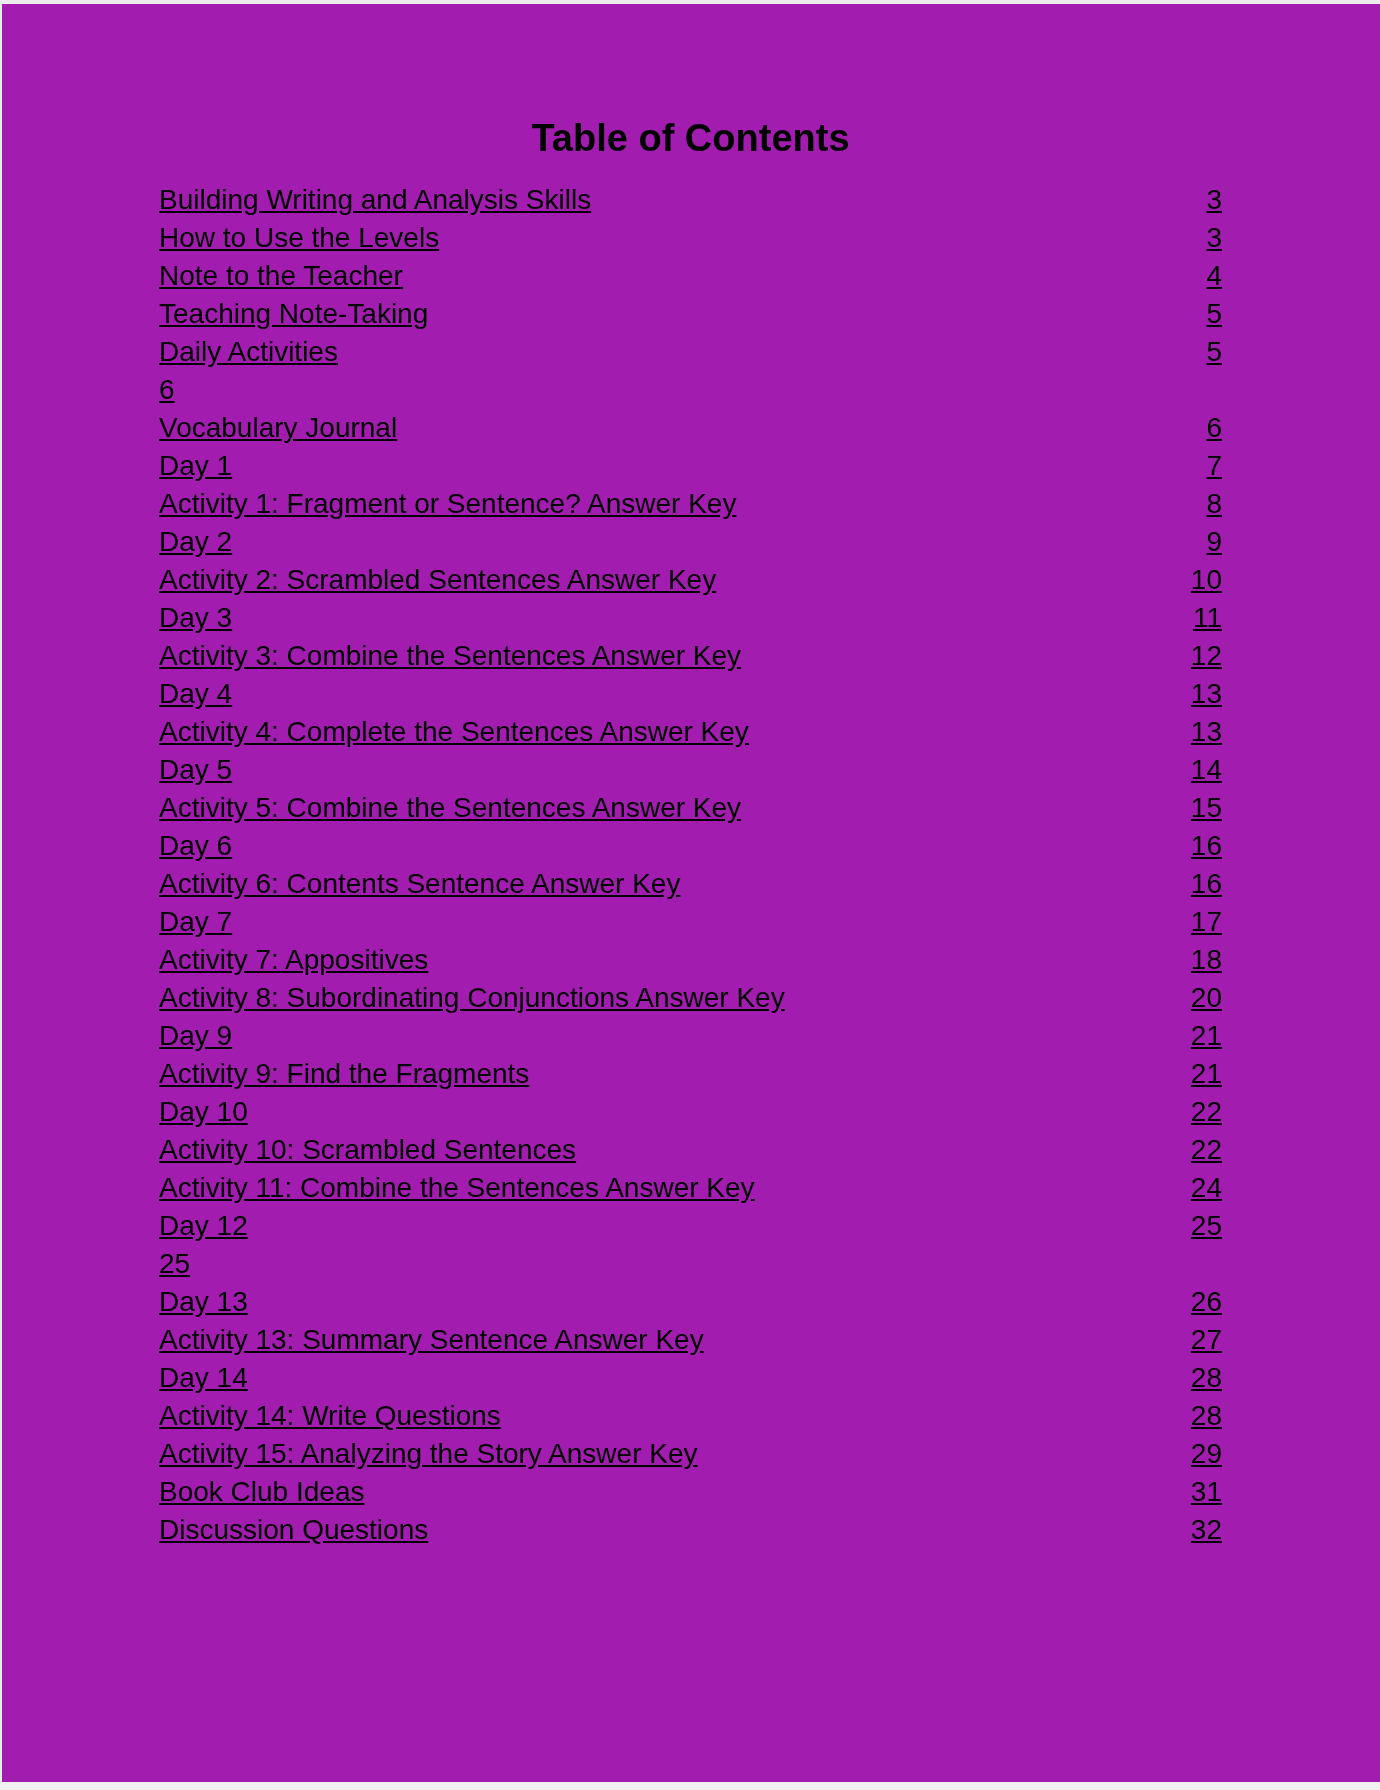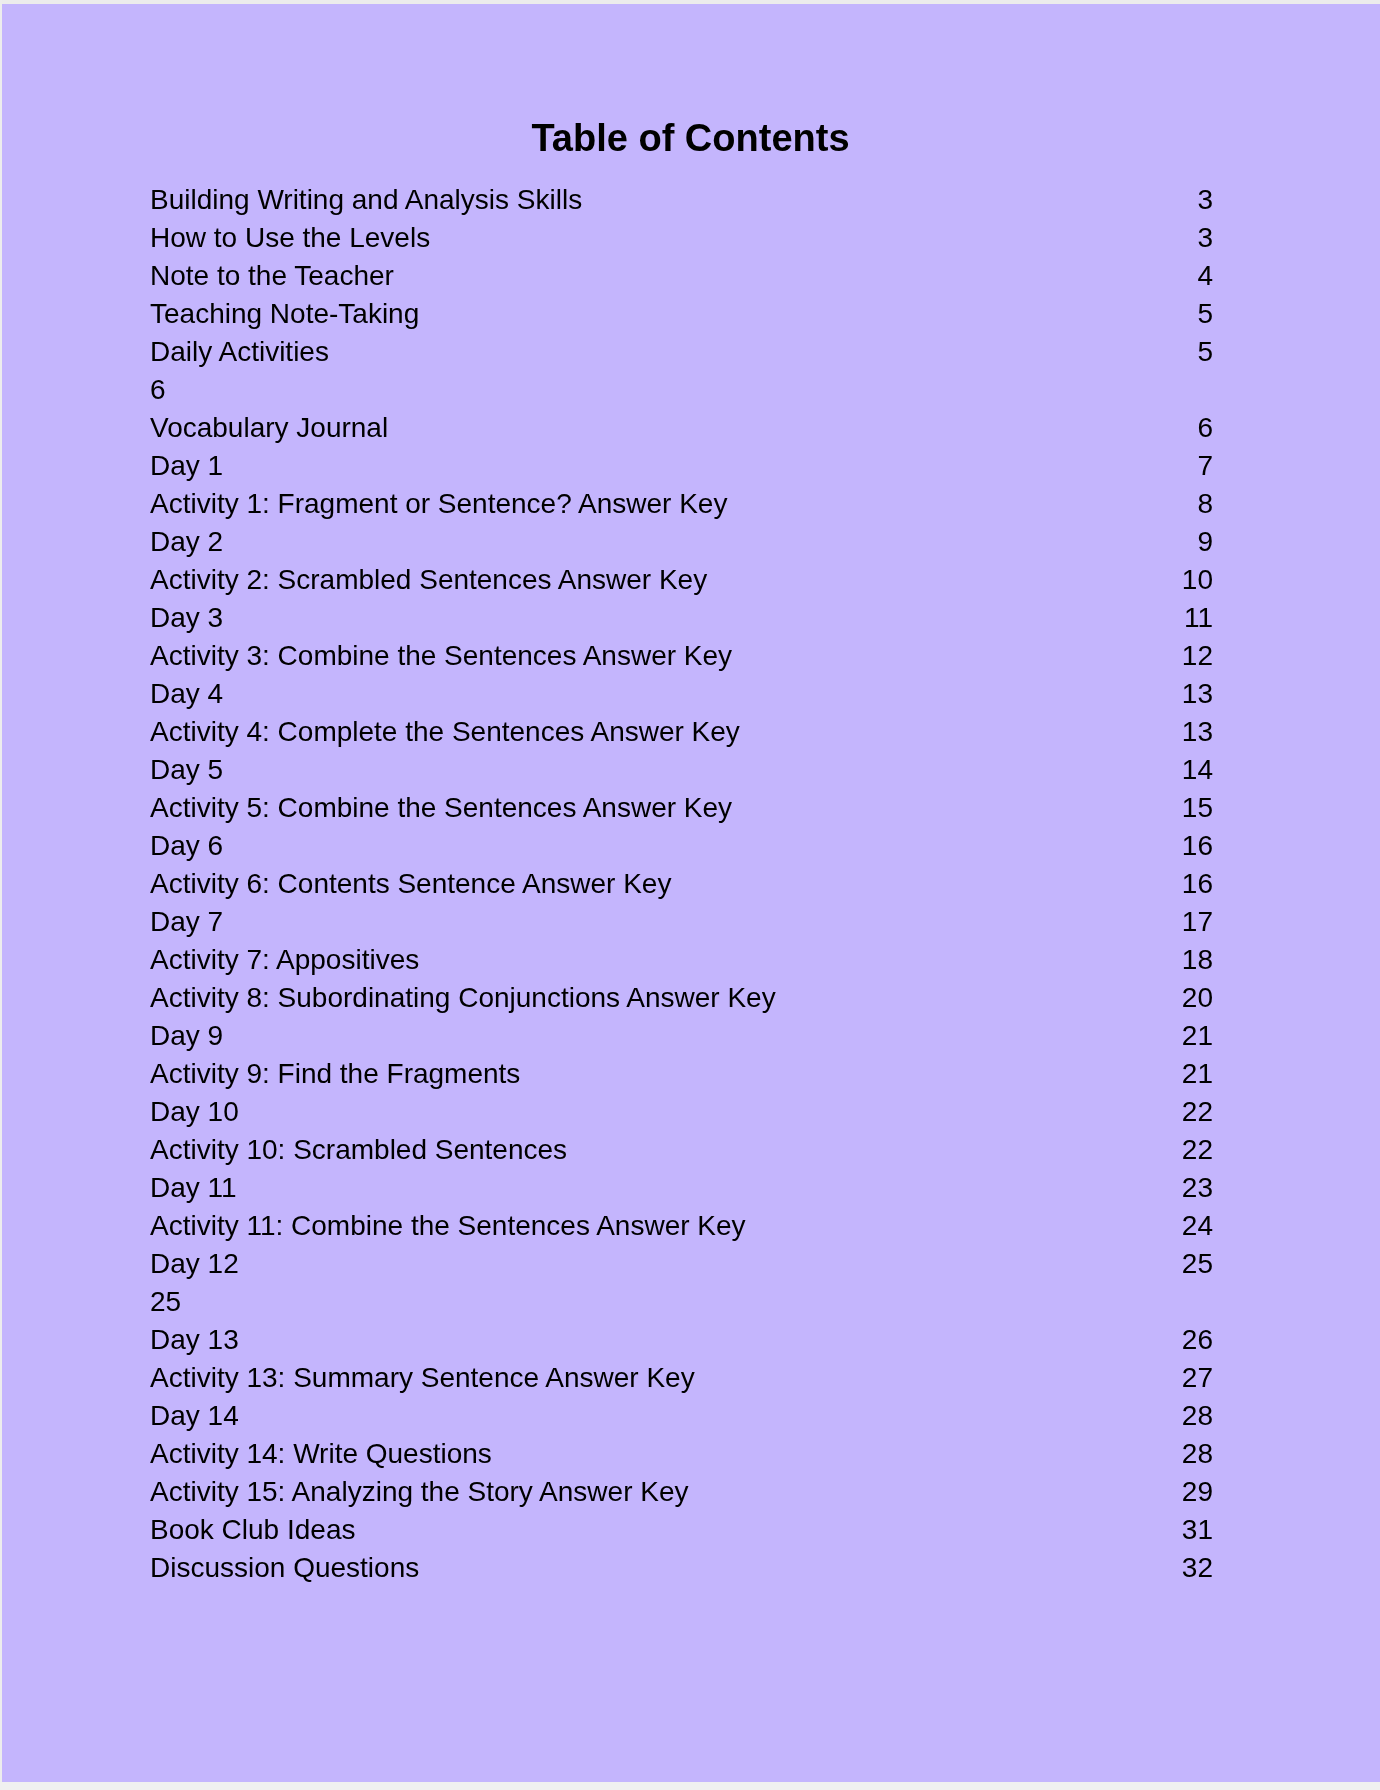--- a/index.html
+++ b/index.html
@@ -4,21 +4,21 @@
 <style>
   html, body {
     margin: 0;
     padding: 0;
     background: #ffffff;
   }
   .page {
     position: relative;
     width: 1380px;
     height: 1790px;
-    background: #c4b5fd;
+    background: #a21caf;
     font-family: "Liberation Sans", sans-serif;
     color: #000000;
     overflow: hidden;
   }
   
   .edge-top {
     position: absolute; top: 0; left: 0;
     width: 100%; height: 4px;
     background: #ececec;
   }
@@ -39,22 +39,23 @@
     width: 1063px;
     text-align: center;
     font-size: 38px;
     line-height: 52px;
     font-weight: bold;
     letter-spacing: 0px;
   }
   .toc {
     position: absolute;
     top: 181px;
-    left: 150px;
+    left: 159px;
     width: 1063px;
+    text-decoration: underline;
   }
   .toc-row {
     display: flex;
     justify-content: space-between;
     align-items: baseline;
     height: 38px;
     line-height: 38px;
     font-size: 28px;
     white-space: nowrap;
   }
@@ -218,24 +219,20 @@
     <div class="toc-row">
       <span class="toc-label">Day 10</span>
       <span class="toc-page">22</span>
     </div>
 
     <div class="toc-row">
       <span class="toc-label">Activity 10: Scrambled Sentences</span>
       <span class="toc-page">22</span>
     </div>
 
-    <div class="toc-row">
-      <span class="toc-label">Day 11</span>
-      <span class="toc-page">23</span>
-    </div>
 
     <div class="toc-row">
       <span class="toc-label">Activity 11: Combine the Sentences Answer Key</span>
       <span class="toc-page">24</span>
     </div>
 
     <div class="toc-row">
       <span class="toc-label">Day 12</span>
       <span class="toc-page">25</span>
     </div>

